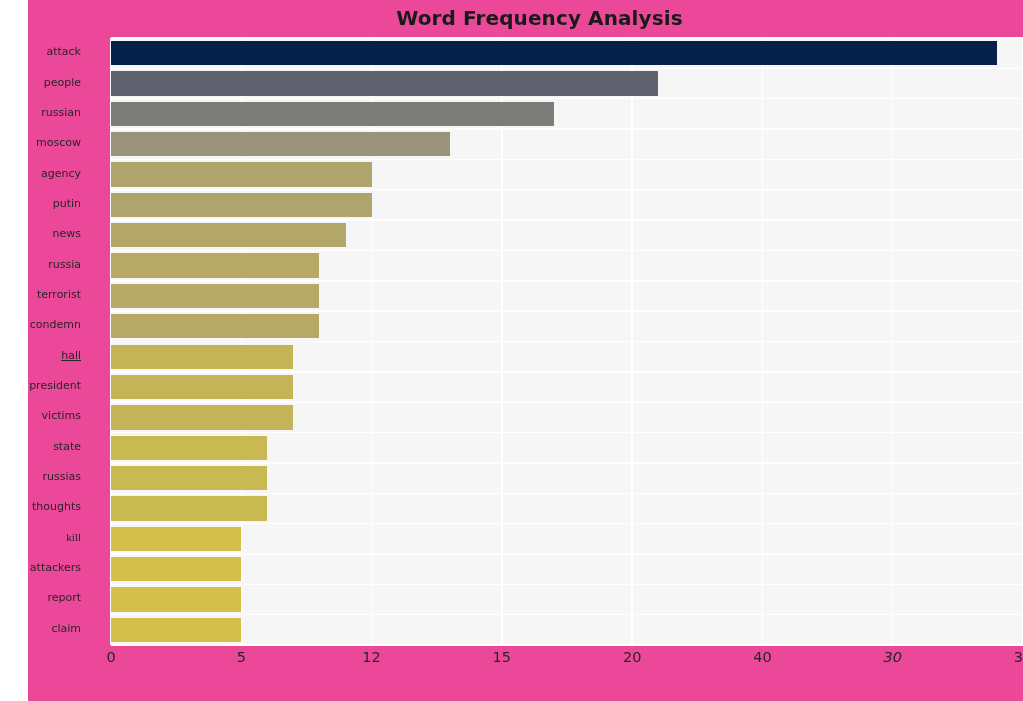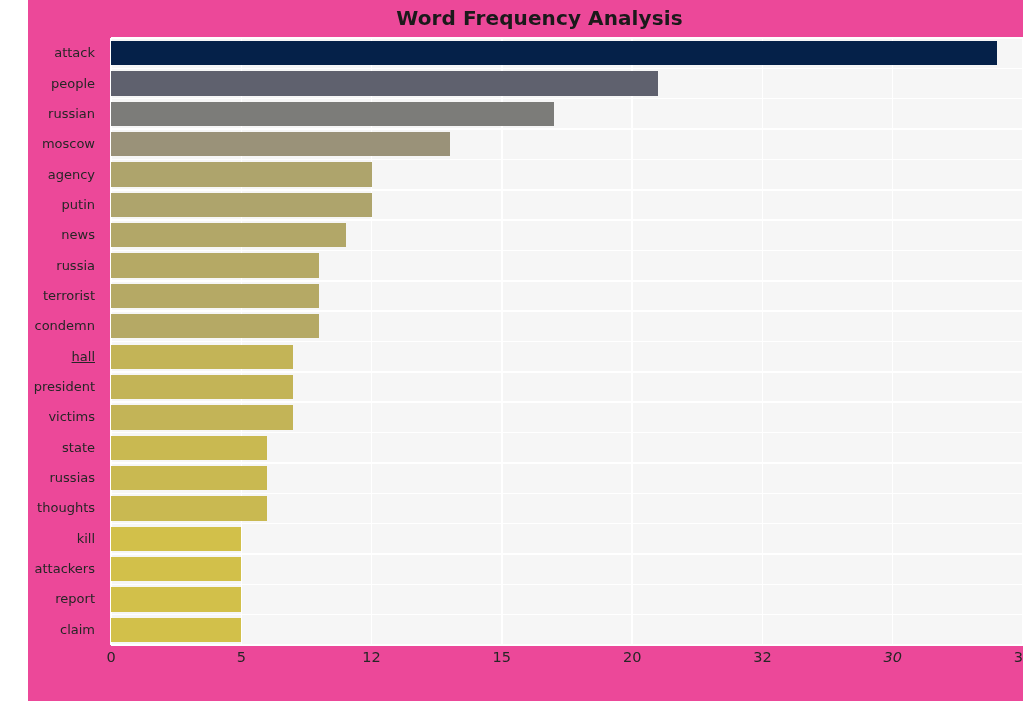--- a/index.html
+++ b/index.html
@@ -67,23 +67,23 @@
   }
   #ylabels {
     position: absolute;
     left: 0;
     top: 38px;
     width: 75px;
     height: 607px;
   }
   .ytick-label {
     position: absolute;
-    right: 0;
+    right: 14px;
     text-align: right;
-    font-size: 13px;
+    font-size: 11px;
     color: #262626;
     white-space: nowrap;
     line-height: 1;
   }
   #xlabels {
     position: absolute;
     left: 0;
     top: 650px;
     width: 1023px;
     height: 24px;
@@ -182,31 +182,31 @@
       <div class="ytick-label" style="top: 190.275px; padding-right: 8px;">news</div>
       <div class="ytick-label" style="top: 220.625px; padding-right: 8px;">russia</div>
       <div class="ytick-label" style="top: 250.975px; padding-right: 8px;">terrorist</div>
       <div class="ytick-label" style="top: 281.325px; padding-right: 8px; padding-left: 41px;">condemn</div>
       <div class="ytick-label" style="top: 311.675px; padding-right: 8px; text-decoration: underline;">hall</div>
       <div class="ytick-label" style="top: 342.025px; padding-right: 8px;">president</div>
       <div class="ytick-label" style="top: 372.375px; padding-right: 8px;">victims</div>
       <div class="ytick-label" style="top: 402.725px; padding-right: 8px;">state</div>
       <div class="ytick-label" style="top: 433.075px; padding-right: 8px;">russias</div>
       <div class="ytick-label" style="top: 463.425px; padding-right: 8px;">thoughts</div>
-      <div class="ytick-label" style="top: 493.775px; padding-right: 8px;">kill</div>
+      <div class="ytick-label" style="top: 493.775px; padding-right: 8px; font-family: Liberation Serif, serif;">kill</div>
       <div class="ytick-label" style="top: 524.125px; padding-right: 8px;">attackers</div>
       <div class="ytick-label" style="top: 554.475px; padding-right: 8px;">report</div>
       <div class="ytick-label" style="top: 584.825px; padding-right: 8px;">claim</div>
     </div>
 
   <div id="xlabels">
       <div class="xtick-label" style="left: 83px;">0</div>
       <div class="xtick-label" style="left: 213.286px;">5</div>
       <div class="xtick-label" style="left: 343.571px;">12</div>
       <div class="xtick-label" style="left: 473.857px;">15</div>
       <div class="xtick-label" style="left: 604.143px;">20</div>
-      <div class="xtick-label" style="left: 734.429px;">32</div>
+      <div class="xtick-label" style="left: 734.429px;">40</div>
       <div class="xtick-label" style="left: 864.714px; font-style: italic;">30</div>
       <div class="xtick-label" style="left: 995px;">35</div>
     </div>
 
 
 </div>
 
 </body></html>

